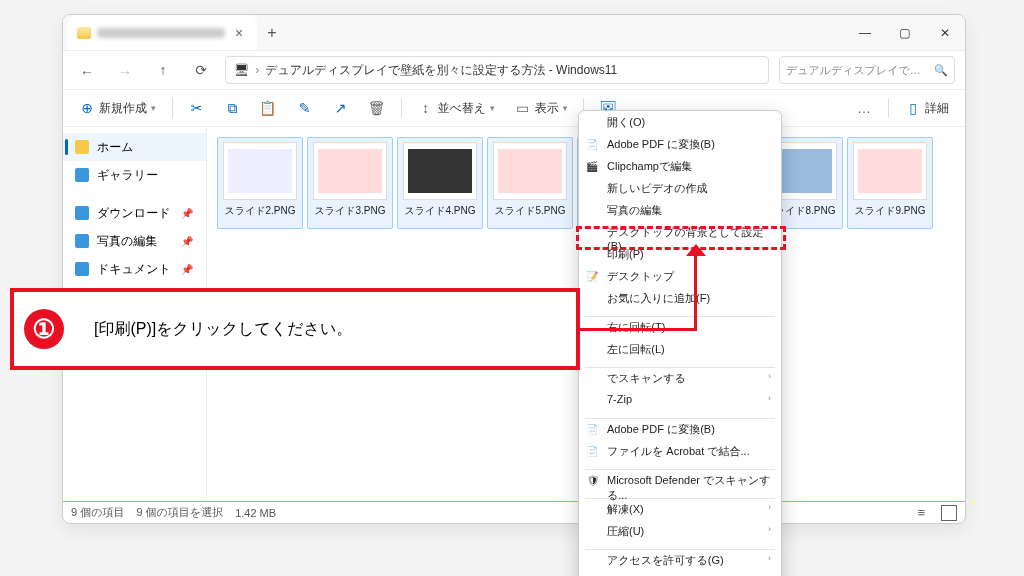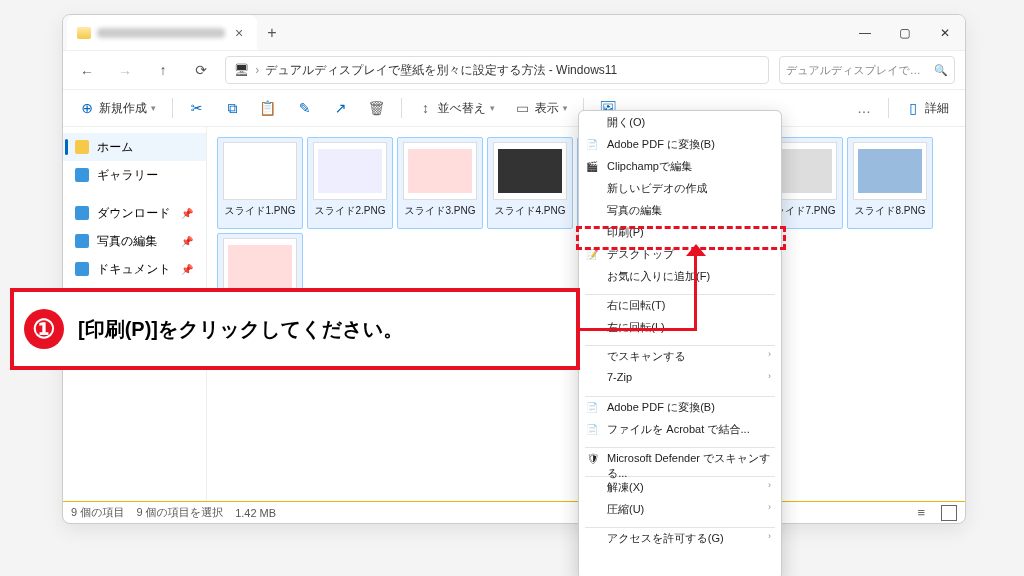--- a/index.html
+++ b/index.html
@@ -63,21 +63,21 @@
 
   
   .dashed-red { position: absolute; border: 3px dashed #e81123; pointer-events: none; z-index: 60; }
 
   
   .arrow-line { position: absolute; background: #e81123; z-index: 55; }
 
   
   .callout { position: absolute; left: 10px; top: 288px; width: 570px; height: 82px; background: #fff; border: 4px solid #e81123; z-index: 70; display: flex; align-items: center; padding: 4px 10px; gap: 14px; }
   .circ-num { width: 40px; height: 40px; border-radius: 50%; background: #e81123; color: #fff; font-size: 26px; font-weight: bold; display: flex; align-items: center; justify-content: center; flex-shrink: 0; }
-  .callout-text { font-size: 20px; font-weight: 700; line-height: 1.35; color: #000; }
+  .callout-text { font-size: 16px; font-weight: 400; line-height: 1.35; color: #000; margin-left: 16px; }
 
   svg { display: block; }
 </style>
 </head>
 <body>
 
 <div class="window">
 
   <div class="titlebar">
     <div class="tab">
@@ -184,26 +184,20 @@
         <div class="sb-item">
           <span class="sb-ic" style="background: rgb(58, 150, 221);"></span>
           <span>ドキュメント</span>
           <span class="pin">📌</span>
         </div>
       </div>
     <div class="content">
       <div class="grid" id="grid">
           <div class="file">
             <div class="thumb">
-              <div class="inner" style="background: rgb(255, 255, 255);"></div>
-            </div>
-            <div class="fname">スライド1.PNG</div>
-          </div>
-          <div class="file">
-            <div class="thumb">
               <div class="inner" style="background: rgb(238, 238, 255);"></div>
             </div>
             <div class="fname">スライド2.PNG</div>
           </div>
           <div class="file">
             <div class="thumb">
               <div class="inner" style="background: rgb(255, 221, 221);"></div>
             </div>
             <div class="fname">スライド3.PNG</div>
           </div>
@@ -269,20 +263,23 @@
       <span class="mi-ic">🎬</span>
       <span>Clipchampで編集</span>
     </div>
     <div class="ctx-item">
       <span>新しいビデオの作成</span>
     </div>
     <div class="ctx-item">
       <span>写真の編集</span>
     </div>
     <div class="ctx-item">
+      <span>デスクトップの背景として設定(B)</span>
+    </div>
+    <div class="ctx-item">
       <span>印刷(P)</span>
     </div>
     <div class="ctx-item">
       <span class="mi-ic">📝</span>
       <span>デスクトップ</span>
     </div>
     <div class="ctx-item">
       <span>お気に入りに追加(F)</span>
     </div>
     <div class="ctx-sep"></div>

